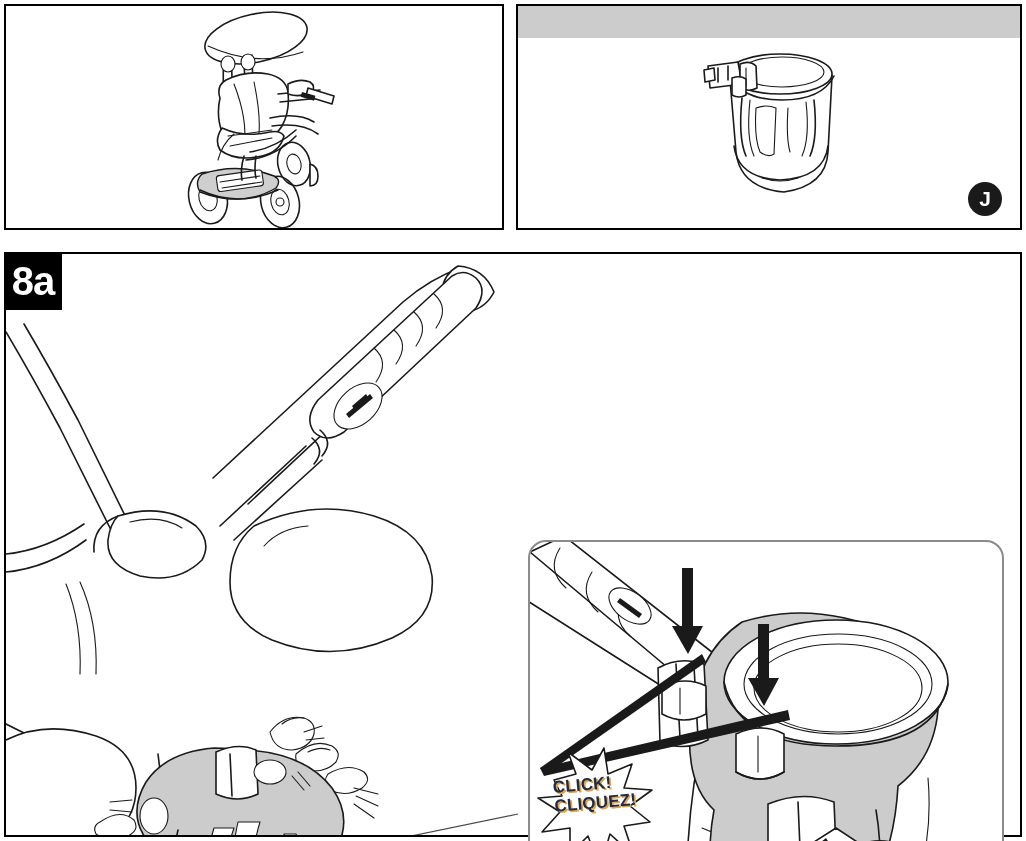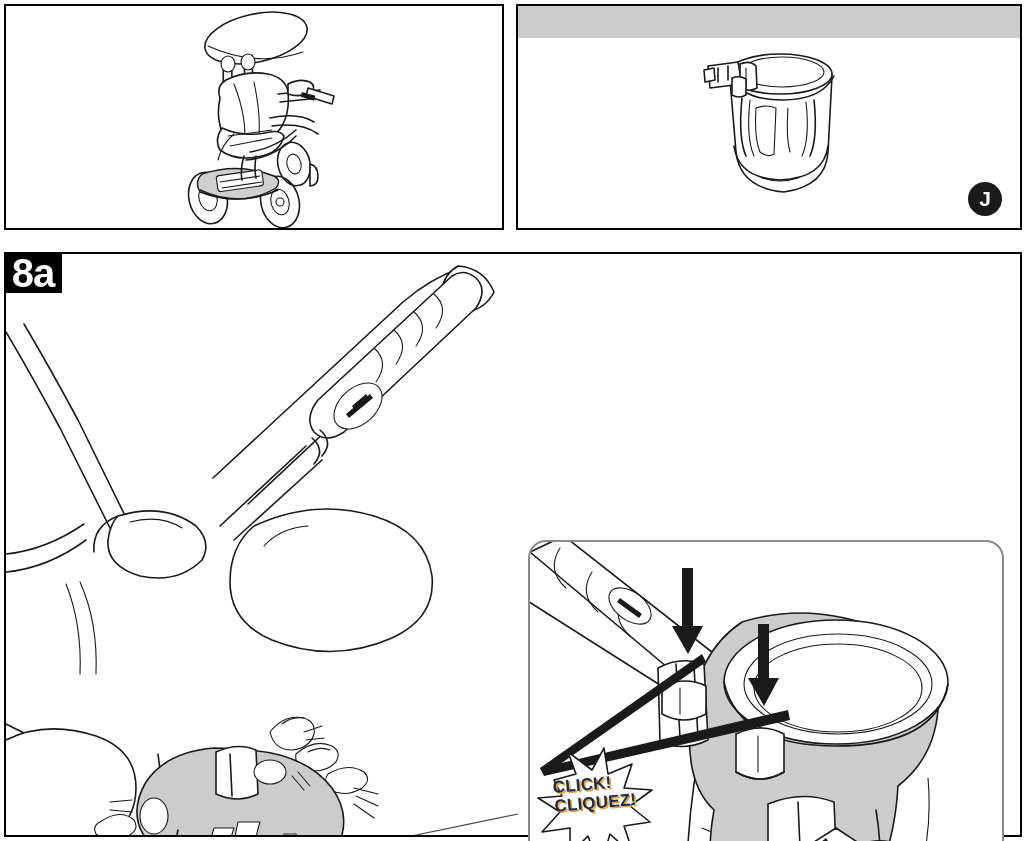--- a/index.html
+++ b/index.html
@@ -8,21 +8,21 @@
   .sheet{position:relative;width:1026px;height:841px;}
 
   
   .panel{position:absolute;border:2px solid #000;background:#fff;box-sizing:border-box;}
   #panel-overview{left:4px;top:4px;width:500px;height:226px;}
   #panel-part{left:516px;top:4px;width:506px;height:226px;}
   .grey-band{position:absolute;left:0;top:0;width:100%;height:32px;background:#ccc;}
 
   
   #panel-main{left:4px;top:252px;width:1018px;height:585px;}
-  .step-badge{position:absolute;left:-2px;top:-2px;width:58px;height:41px;
+  .step-badge{position:absolute;left:-2px;top:-2px;width:58px;height:58px;
      background:#000;color:#fff;font-size:40px;font-weight:bold;
      display:flex;align-items:center;justify-content:center;letter-spacing:-1px;
      line-height:1;z-index:30;}
   .part-badge{position:absolute;right:18px;bottom:12px;width:34px;height:34px;
      border-radius:50%;background:#1a1a1a;color:#fff;font-size:21px;font-weight:bold;
      display:flex;align-items:center;justify-content:center;z-index:30;}
 
   .inset{position:absolute;left:522px;top:286px;width:472px;height:512px;
      border:2px solid #8b8b8b;border-radius:18px;background:#fff;overflow:hidden;z-index:10;}
 

